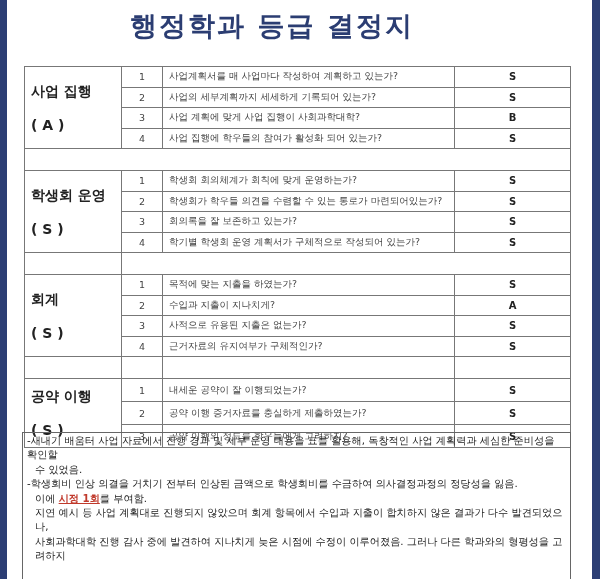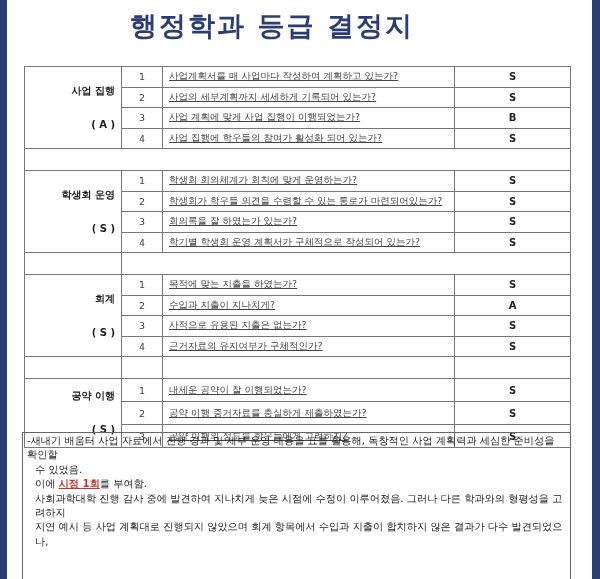--- a/index.html
+++ b/index.html
@@ -11,24 +11,24 @@
   .title {
     position: absolute; left: 0; top: 6px; width: 544px; text-align: center;
     font-size: 27px; font-weight: bold; color: #2b3d72; letter-spacing: 2px; line-height: 40px;
   }
   table.grade {
     position: absolute; left: 24px; top: 66px; width: 546px;
     border-collapse: collapse; table-layout: fixed;
     font-size: 9.5px; color: #333;
   }
   table.grade td { border: 1px solid #777; height: 20.5px; padding: 0 6px; vertical-align: middle; }
-  td.cat { text-align: right; font-weight: bold; font-size: 10px; color: #222; line-height: 34px; }
+  td.cat { text-align: left; font-weight: bold; font-size: 14px; color: #222; line-height: 34px; }
   td.cat .grade-letter { display: block; }
   td.num { text-align: center; color: #444; }
-  td.q { color: #444; white-space: nowrap; overflow: hidden; text-decoration: underline; }
+  td.q { color: #444; white-space: nowrap; overflow: hidden; }
   td.score { text-align: center; font-weight: bold; color: #222; font-size: 10px; }
   tr.sep td { height: 22px; }
   .notes {
     position: absolute; left: 22px; top: 432px; width: 549px; height: 152px;
     border: 1px solid #666; padding: 1px 4px 0 4px;
     font-size: 10.2px; line-height: 14.4px; color: #222;
   }
   .notes p { margin: 0; }
   .notes .indent { padding-left: 8px; }
   .red { color: #c0392b; text-decoration: underline; font-weight: bold; }
@@ -60,21 +60,21 @@
       <td class="q">사업계획서를 매 사업마다 작성하여 계획하고 있는가?</td>
       <td class="score">S</td>
     </tr>
     <tr>
       <td class="num">2</td>
       <td class="q">사업의 세부계획까지 세세하게 기록되어 있는가?</td>
       <td class="score">S</td>
     </tr>
     <tr>
       <td class="num">3</td>
-      <td class="q">사업 계획에 맞게 사업 집행이 이행되었는가?</td>
+      <td class="q">사업 계획에 맞게 사업 집행이 사회과학대학?</td>
       <td class="score">B</td>
     </tr>
     <tr>
       <td class="num">4</td>
       <td class="q">사업 집행에 학우들의 참여가 활성화 되어 있는가?</td>
       <td class="score">S</td>
     </tr>
     <tr class="sep">
       <td colspan="4"></td>
     </tr>
@@ -88,21 +88,21 @@
       <td class="q">학생회 회의체계가 회칙에 맞게 운영하는가?</td>
       <td class="score">S</td>
     </tr>
     <tr>
       <td class="num">2</td>
       <td class="q">학생회가 학우들 의견을 수렴할 수 있는 통로가 마련되어있는가?</td>
       <td class="score">S</td>
     </tr>
     <tr>
       <td class="num">3</td>
-      <td class="q">회의록을 잘 하였는가 있는가?</td>
+      <td class="q">회의록을 잘 보존하고 있는가?</td>
       <td class="score">S</td>
     </tr>
     <tr>
       <td class="num">4</td>
       <td class="q">학기별 학생회 운영 계획서가 구체적으로 작성되어 있는가?</td>
       <td class="score">S</td>
     </tr>
     <tr class="sep">
       <td></td>
       <td colspan="3"></td>
@@ -157,18 +157,19 @@
       <td class="num">3</td>
       <td class="q">공약 이행의 정도를 학우들에게 고려하지?</td>
       <td class="score">S</td>
     </tr>
   </tbody>
 </table>
 
 <div class="notes">
   <p>-새내기 배움터 사업 자료에서 진행 경과 및 세부 운영 내용을 표를 활용해, 독창적인 사업 계획력과 세심한 준비성을 확인할</p>
   <p class="indent">수 있었음.</p>
+  <p>-학생회비 인상 의결을 거치기 전부터 인상된 금액으로 학생회비를 수금하여 의사결정과정의 정당성을 잃음.</p>
   <p class="indent"><span>이에 </span><span class="red">시정 1회</span><span>를 부여함.</span></p>
+  <p class="indent">지연 예시 등 사업 계획대로 진행되지 않았으며 회계 항목에서 수입과 지출이 합치하지 않은 결과가 다수 발견되었으나,</p>
   <p class="indent">사회과학대학 진행 감사 중에 발견하여 지나치게 늦은 시점에 수정이 이루어졌음. 그러나 다른 학과와의 형평성을 고려하지</p>
-  <p class="indent">지연 예시 등 사업 계획대로 진행되지 않았으며 회계 항목에서 수입과 지출이 합치하지 않은 결과가 다수 발견되었으나,</p>
   <p class="indent"></p>
 
 </div>
 
 </body></html>

